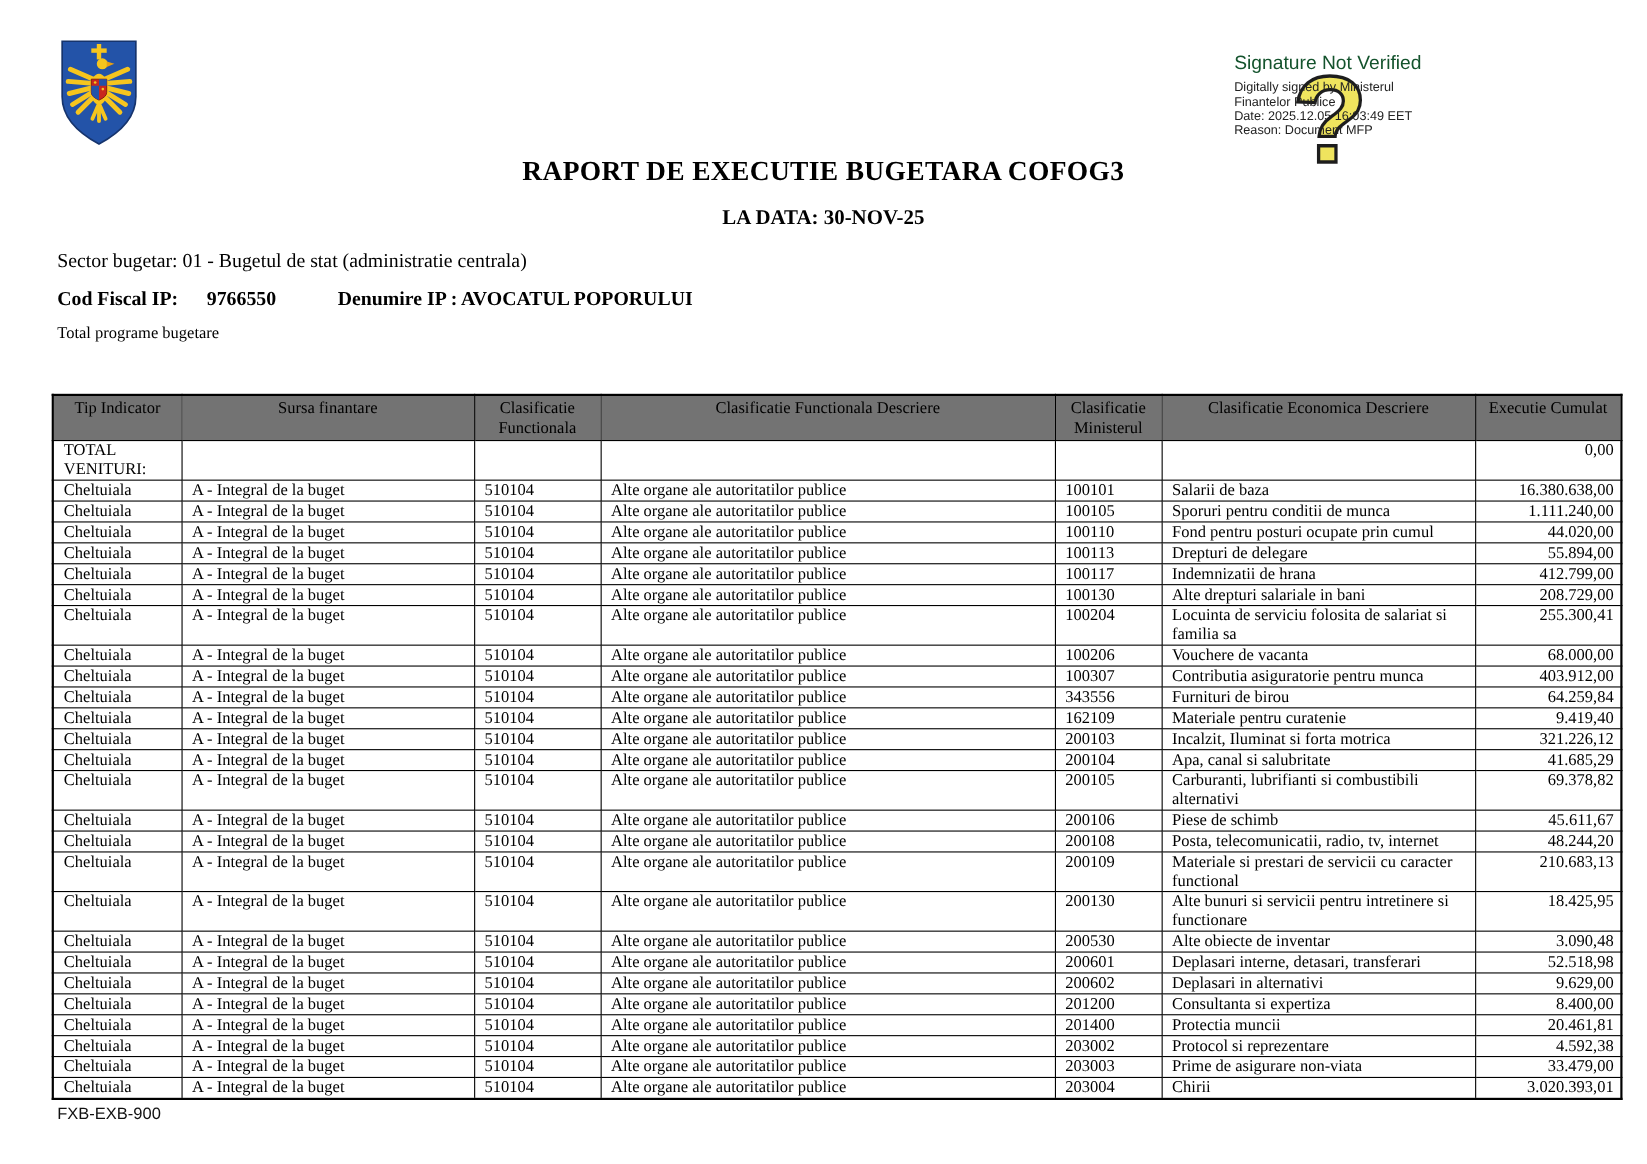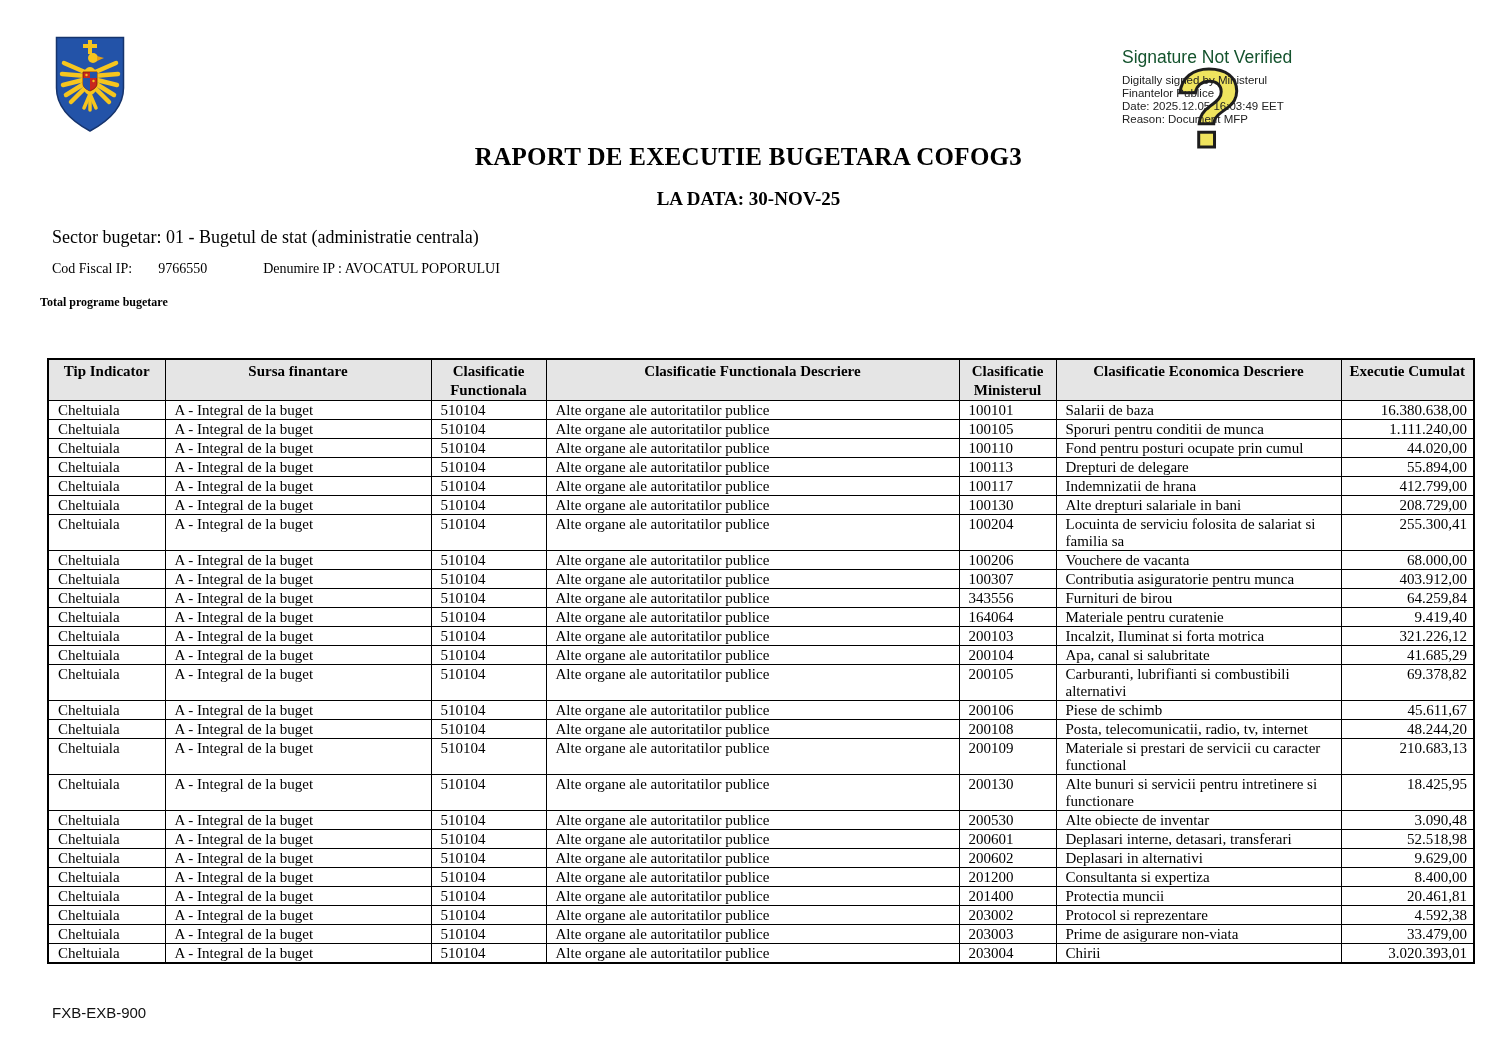--- a/index.html
+++ b/index.html
@@ -14,31 +14,31 @@
 
   .sig-panel { position: relative; margin-top: 11px; height: 110px; }
   .sig-mark { position: absolute; left: 42px; top: 4px; z-index: 1; }
   .sig-status { position: relative; z-index: 2; font-family: "Liberation Sans", sans-serif; font-size: 17.5px; color: #14532d; }
   .sig-details { position: relative; z-index: 2; margin-top: 6px; font-family: "Liberation Sans", sans-serif; font-size: 11.5px; line-height: 13px; color: #222; }
 
   .doc-title { position: absolute; left: 0; top: 143px; width: 100%; text-align: center; font-size: 25px; font-weight: bold; letter-spacing: 0.3px; }
   .doc-date  { position: absolute; left: 0; top: 188px; width: 100%; text-align: center; font-size: 19px; font-weight: bold; }
 
   .line-sector { position: absolute; left: 52px; top: 227px; font-size: 18px; font-weight: normal; }
-  .line-fiscal { position: absolute; left: 52px; top: 261px; font-size: 14px; font-weight: normal; }
+  .line-fiscal { position: absolute; left: 52px; top: 261px; font-size: 18px; font-weight: bold; }
   .line-fiscal .cf-value { margin-left: 26px; }
   .line-fiscal .denumire { margin-left: 56px; }
-  .line-programs { position: absolute; left: 40px; top: 295px; font-size: 12px; font-weight: bold; }
+  .line-programs { position: absolute; left: 52px; top: 295px; font-size: 15px; font-weight: normal; }
 
   
   .report-table { position: absolute; left: 47px; top: 358px; width: 1426px;
                   border-collapse: collapse; table-layout: fixed;
                   border: 2px solid #000; }
   .report-table th, .report-table td { border: 1px solid #000; vertical-align: top; overflow: hidden; }
-  .report-table th { background: #e5e5e5; font-weight: bold; font-size: 15px; line-height: 19px;
+  .report-table th { background: #737373; font-weight: normal; font-size: 15px; line-height: 19px;
                      text-align: center; height: 31px; padding: 2px 3px 0 3px; }
   .report-table td { font-size: 15px; line-height: 17px; padding: 1px 6px 0 9px; height: 19px; }
   .report-table td.num { text-align: right; padding-right: 6px; }
 
   .page-footer { position: absolute; left: 52px; top: 1004px; font-family: "Liberation Sans", sans-serif; font-size: 15px; color: #111; }
 </style>
 </head>
 <body>
 
 <div class="crest">
@@ -125,20 +125,29 @@
       <th>Sursa finantare</th>
       <th>Clasificatie Functionala</th>
       <th>Clasificatie Functionala Descriere</th>
       <th>Clasificatie Ministerul</th>
       <th>Clasificatie Economica Descriere</th>
       <th>Executie Cumulat</th>
     </tr>
   </thead>
   <tbody>
       <tr>
+        <td>TOTAL VENITURI:</td>
+        <td></td>
+        <td></td>
+        <td></td>
+        <td></td>
+        <td></td>
+        <td class="num">0,00</td>
+      </tr>
+      <tr>
         <td>Cheltuiala</td>
         <td>A - Integral de la buget</td>
         <td>510104</td>
         <td>Alte organe ale autoritatilor publice</td>
         <td>100101</td>
         <td>Salarii de baza</td>
         <td class="num">16.380.638,00</td>
       </tr>
       <tr>
         <td>Cheltuiala</td>
@@ -219,21 +228,21 @@
         <td>Alte organe ale autoritatilor publice</td>
         <td>343556</td>
         <td>Furnituri de birou</td>
         <td class="num">64.259,84</td>
       </tr>
       <tr>
         <td>Cheltuiala</td>
         <td>A - Integral de la buget</td>
         <td>510104</td>
         <td>Alte organe ale autoritatilor publice</td>
-        <td>164064</td>
+        <td>162109</td>
         <td>Materiale pentru curatenie</td>
         <td class="num">9.419,40</td>
       </tr>
       <tr>
         <td>Cheltuiala</td>
         <td>A - Integral de la buget</td>
         <td>510104</td>
         <td>Alte organe ale autoritatilor publice</td>
         <td>200103</td>
         <td>Incalzit, Iluminat si forta motrica</td>

